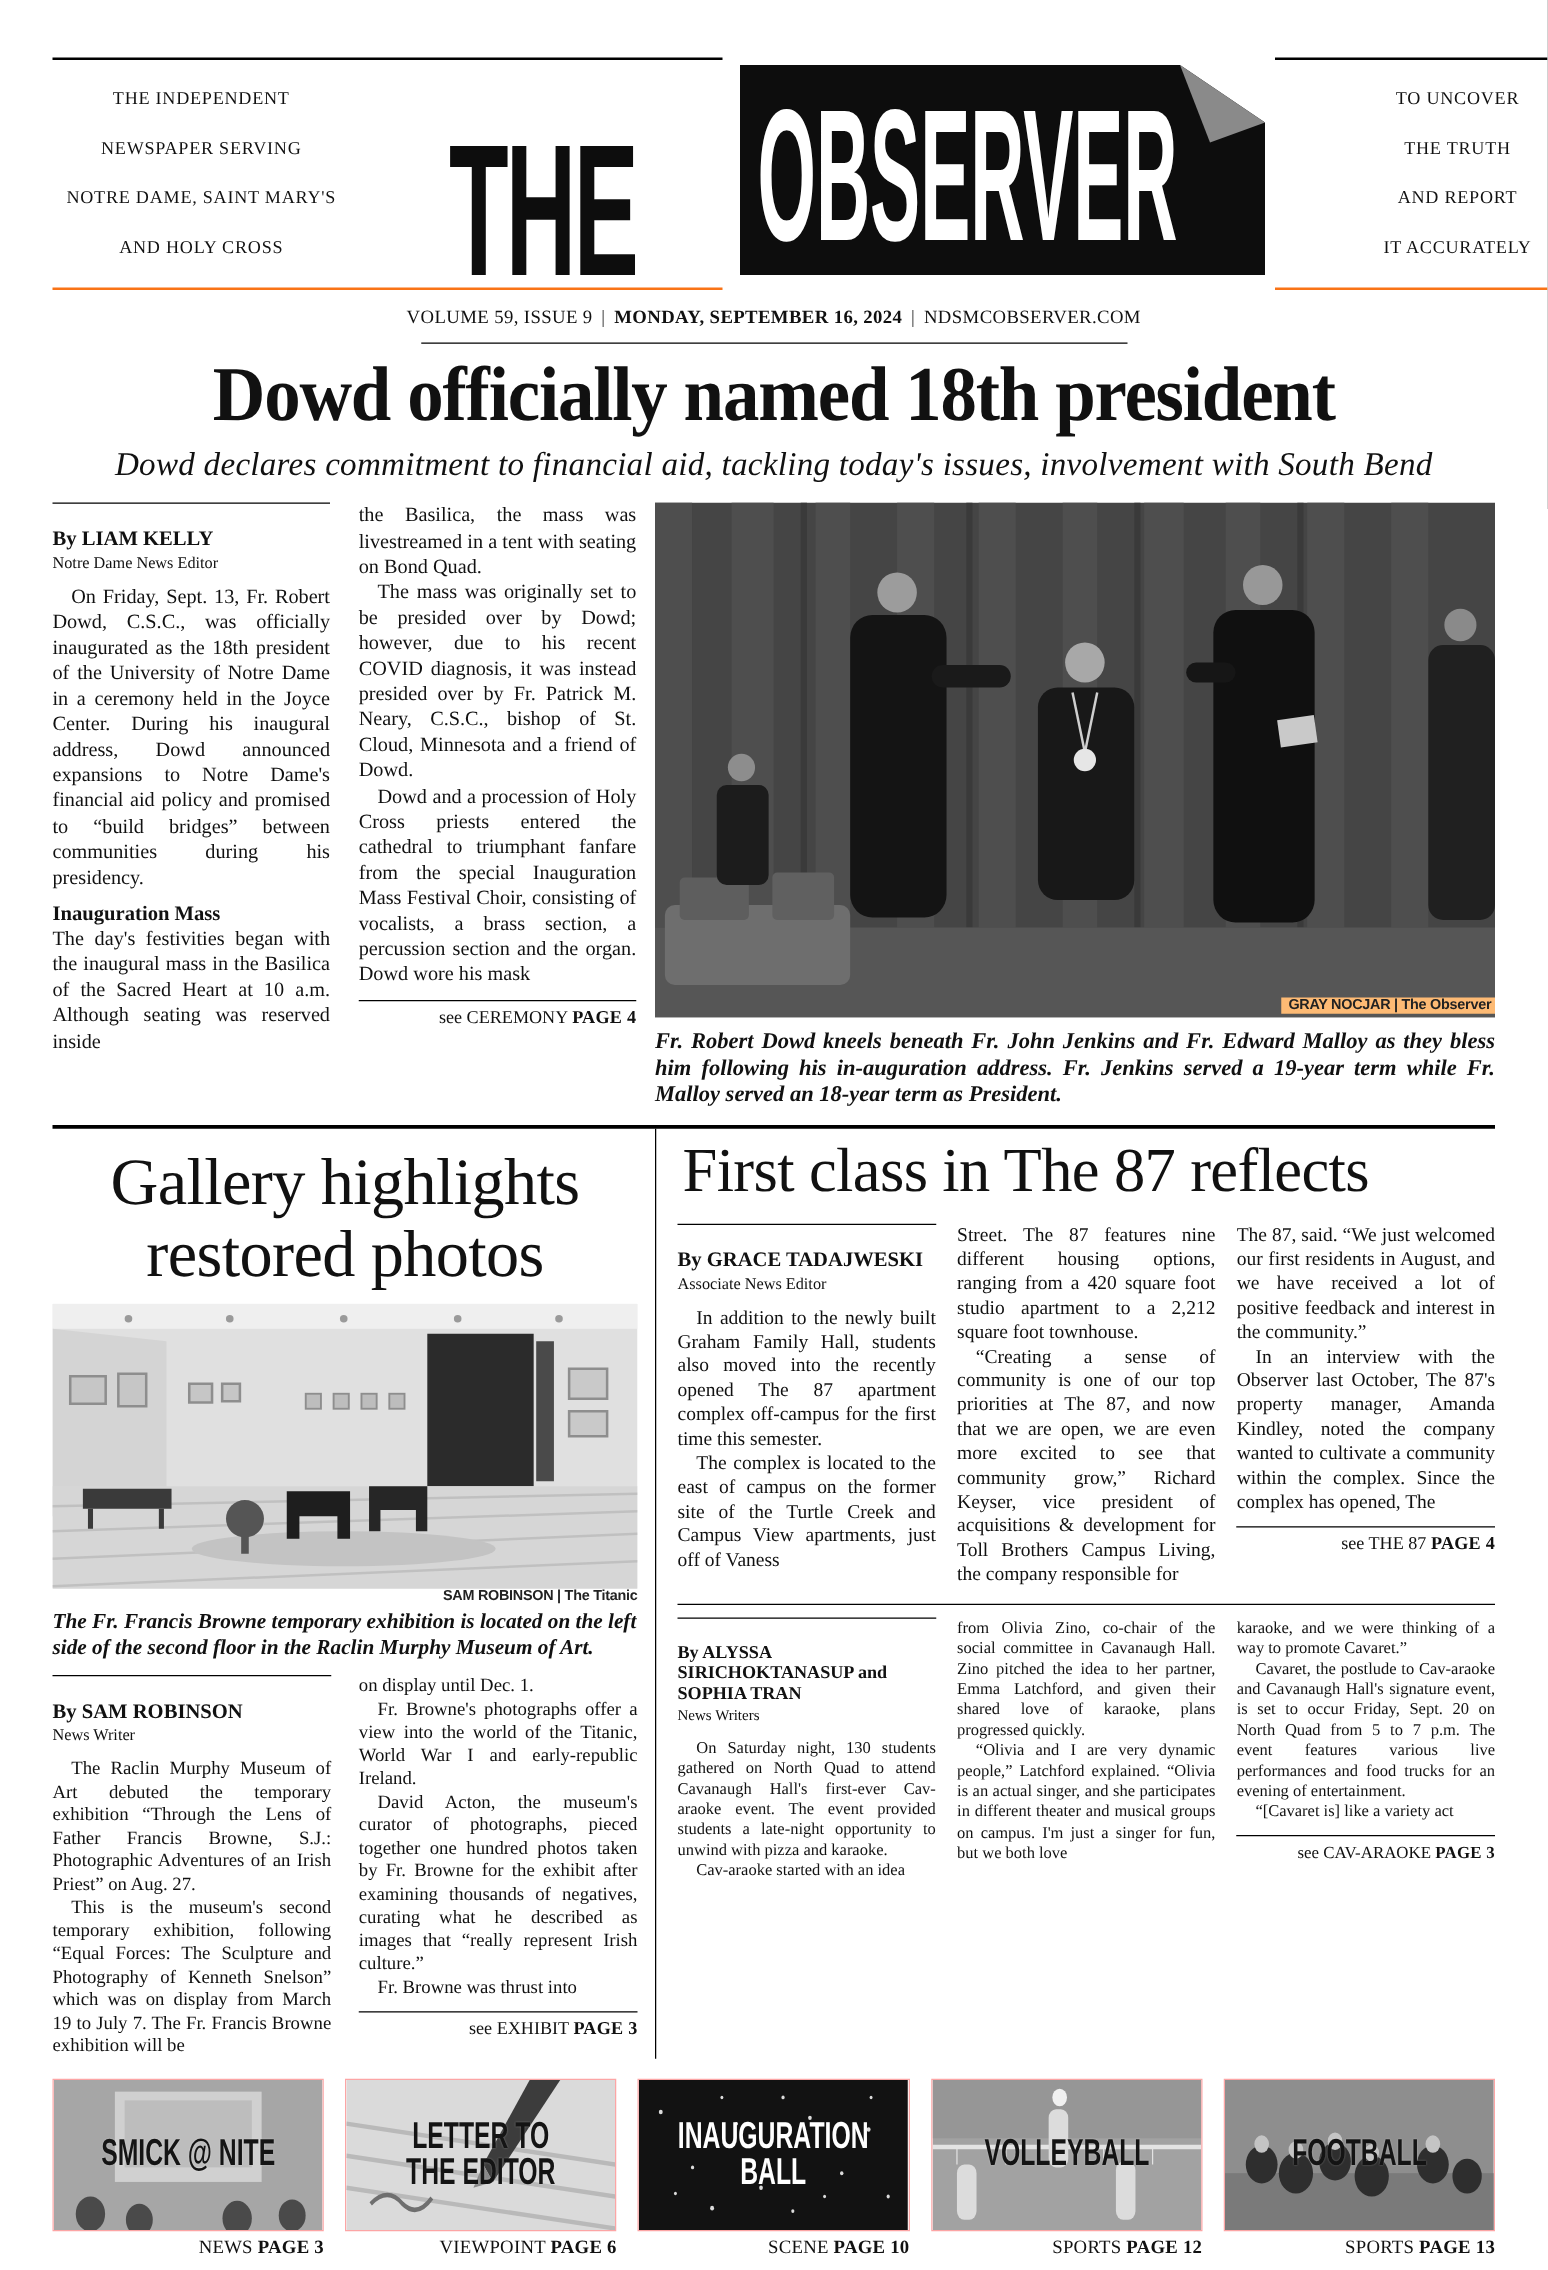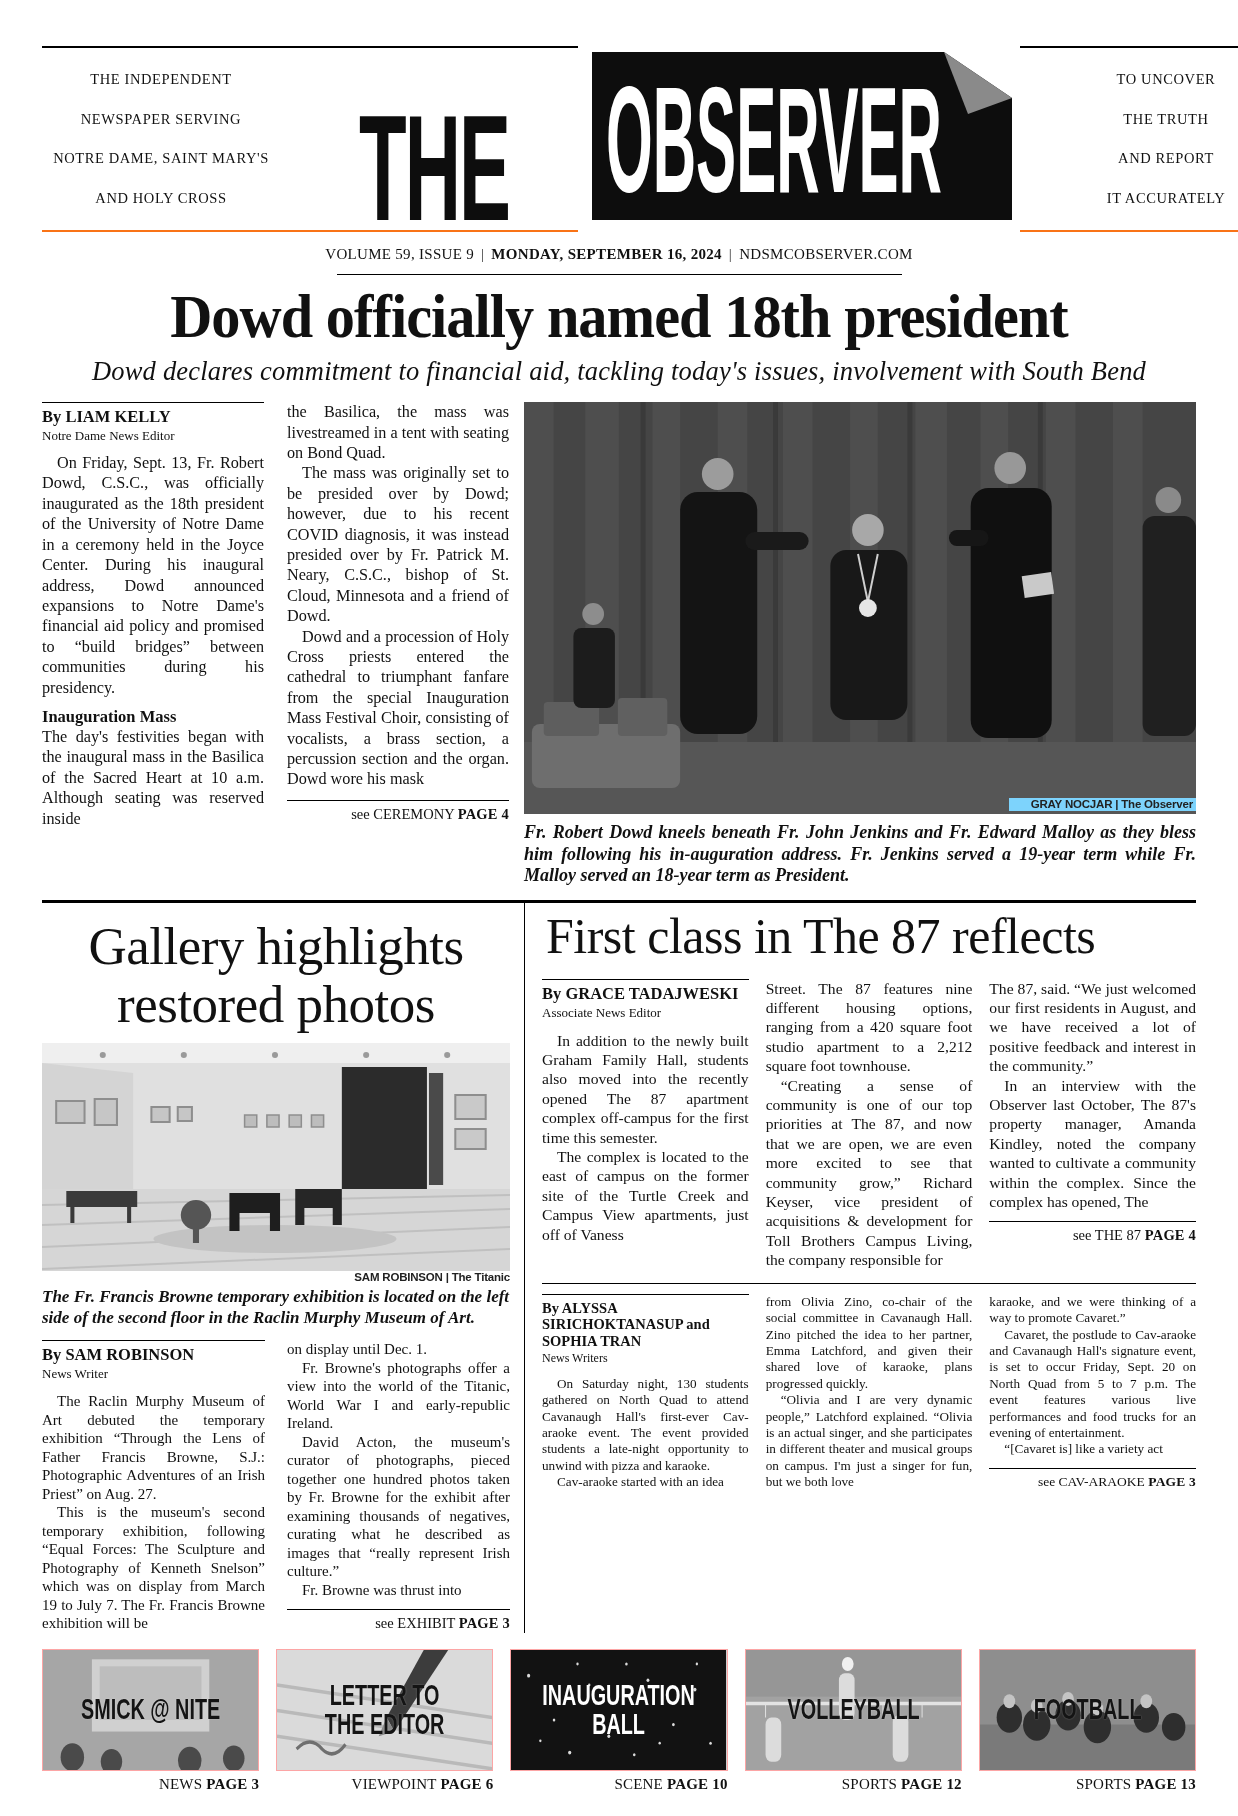--- a/index.html
+++ b/index.html
@@ -31,37 +31,37 @@
   .issue-rule { width:565px; margin:11px auto 0; border-top:1.5px solid #000; }
 
   
   .lead-hl {
     text-align:center; font-size:62px; font-weight:bold; margin-top:9px;
     transform:scaleX(.94); letter-spacing:-1px; line-height:1.05;
   }
   .lead-sub { text-align:center; font-style:italic; font-size:26.5px; margin-top:7px; letter-spacing:.2px; }
 
   
-  .byline { border-top:1.8px solid #000; padding-top:5px; }
+  .byline { border-top:1.8px solid #000; padding-top:19px; }
   .byline .by { font-weight:bold; font-size:16.5px; line-height:1.15; }
   .byline .role { font-size:13px; margin-top:1px; }
   p.body { text-align:justify; text-indent:15px; }
   p.body.cont { text-indent:0; }
   .jump { border-top:1.2px solid #000; margin-top:10px; padding-top:5px; text-align:right; font-size:14.5px; }
   .jump b { letter-spacing:.2px; }
   .credit { display:block; text-align:right; font-family:"Liberation Sans",sans-serif; font-weight:bold; font-size:11.5px; color:#222; letter-spacing:-.2px; }
 
   
   .lead-grid { display:grid; grid-template-columns:222px 222px 1fr; column-gap:23px; margin:15px 42px 0; }
   .lead-grid p.body { font-size:16.2px; line-height:20.4px; }
   .lead-grid .byline { margin-bottom:9px; }
   .subhd { font-weight:bold; font-size:16.5px; margin-top:9px; }
   .photo-wrap { position:relative; margin-left:-8px; }
   .photo-main { width:100%; height:412px; display:block; }
-  .photo-credit-overlay { position:absolute; right:0; top:396px; background:#7dd3fc; padding:0 3px 1px 22px; }
+  .photo-credit-overlay { position:absolute; right:0; top:396px; background:#fdba74; padding:0 3px 1px 6px; }
   .lead-caption { font-weight:bold; font-style:italic; font-size:18px; line-height:21.5px; margin-top:8px; text-align:justify; }
 
   .thick-rule { border-top:3px solid #000; margin:13px 42px 0; }
 
   
   .bottom-grid { display:grid; grid-template-columns:468px 1fr; margin:0 42px; }
   .sec-right { border-left:1.5px solid #000; margin-left:14px; padding-left:17px; }
 
   
   .gallery-hl { font-size:53px; font-weight:normal; text-align:center; line-height:1.1; margin-top:14px; letter-spacing:-.5px; }

